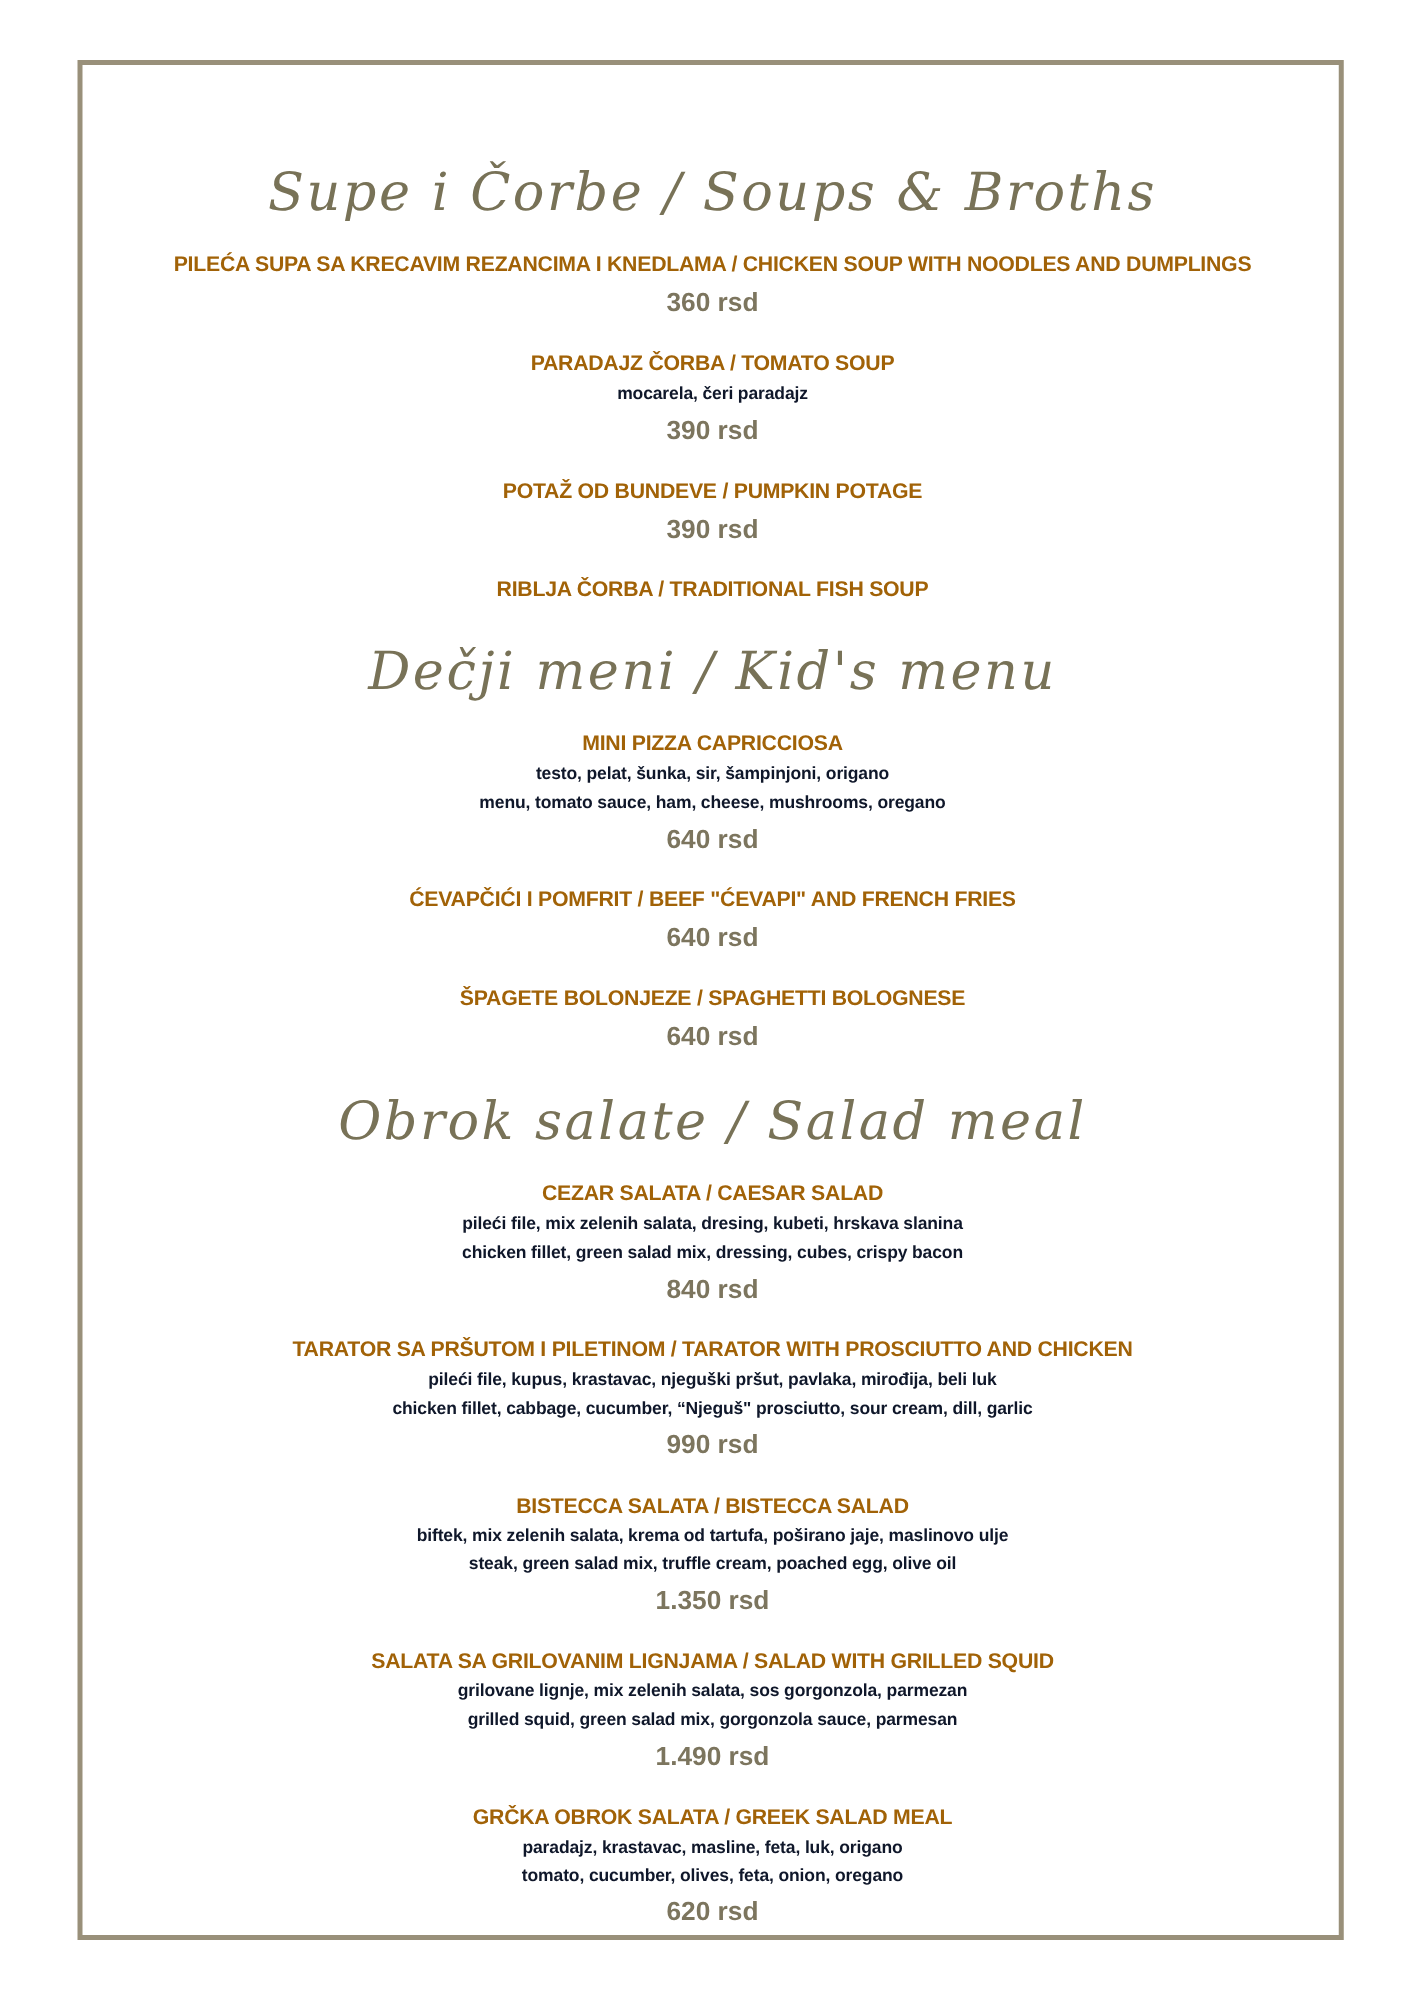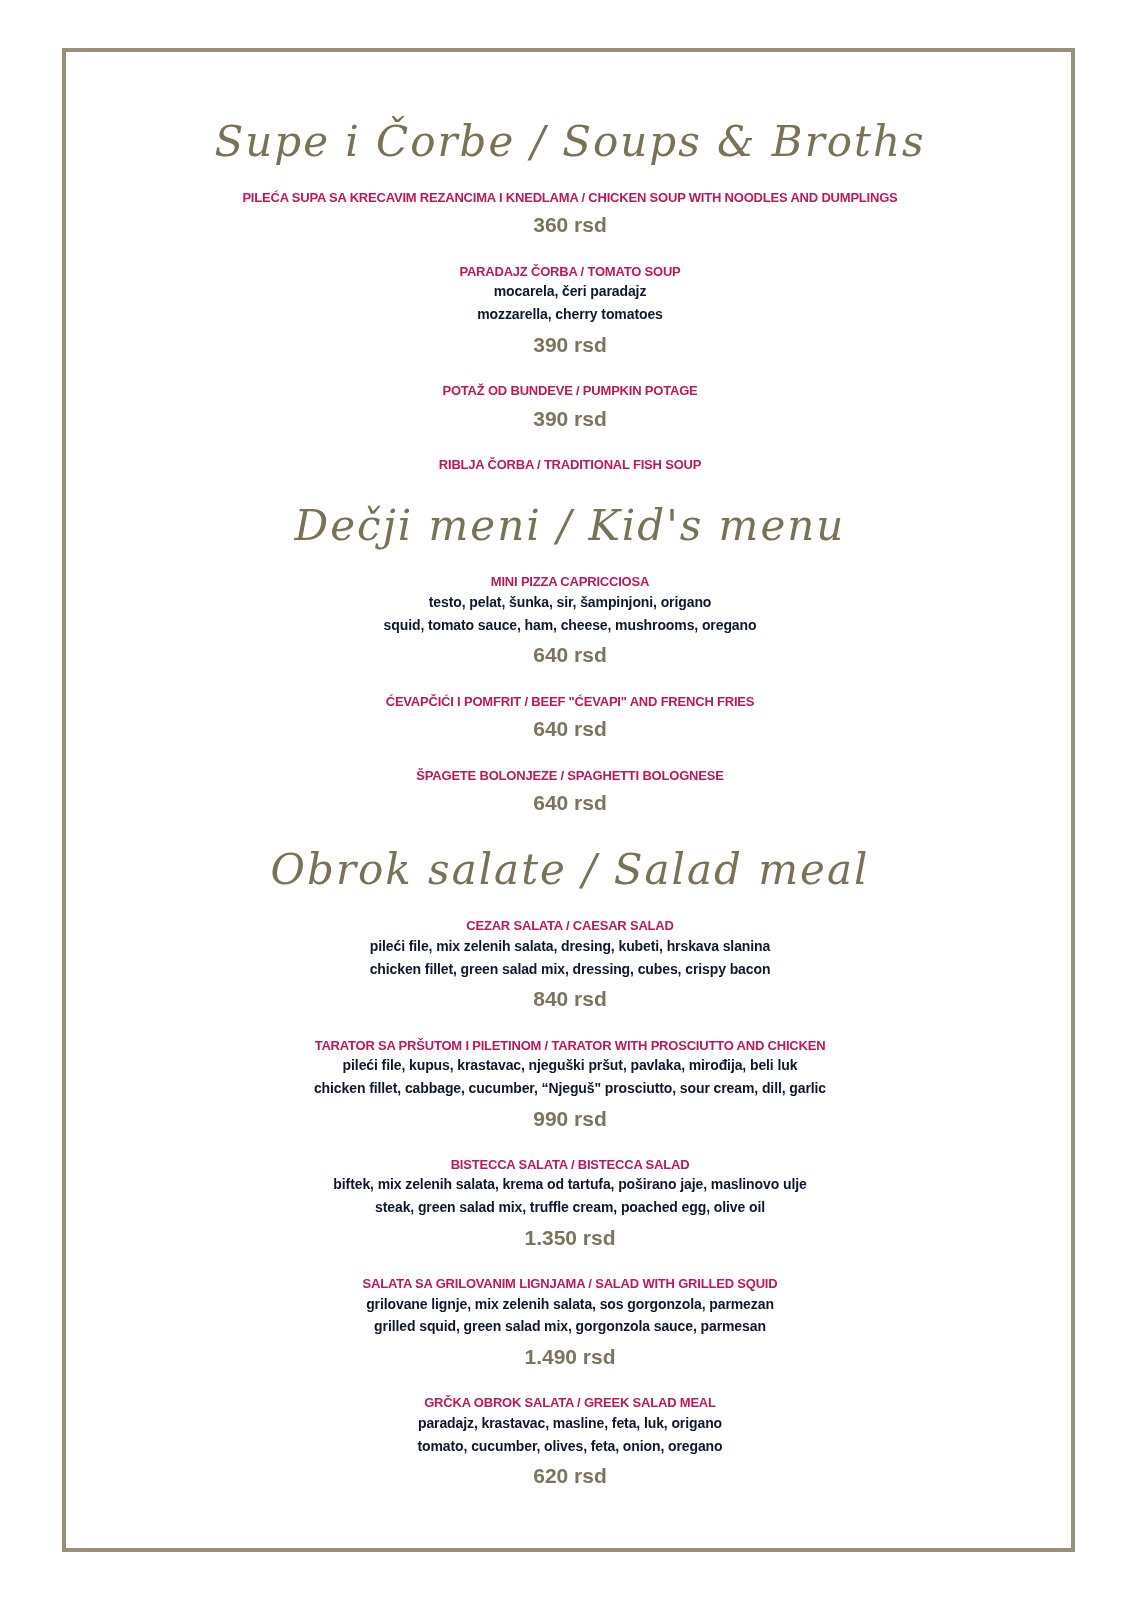--- a/index.html
+++ b/index.html
@@ -35,32 +35,32 @@
     font-family: "DejaVu Serif", serif;
     font-style: italic;
     font-weight: 400;
     font-size: 42px;
     line-height: 1.45;
     color: #787257;
     letter-spacing: 2px;
     margin: 22px 0 16px 0;
   }
   .script-heading.first {
-    margin-top: 4px;
+    margin-top: 16px;
     text-align: center;
   }
   .item {
     margin-bottom: 23px;
   }
   .item-name {
-    font-size: 13px;
+    font-size: 17px;
     font-weight: bold;
     letter-spacing: -0.2px;
     line-height: 1.35;
-    color: #be185d;
+    color: #a16207;
   }
   .item-desc {
     font-size: 14px;
     font-weight: bold;
     letter-spacing: -0.1px;
     line-height: 1.55;
     color: #0f172a;
     margin-top: 1px;
   }
   .item-price {
@@ -81,39 +81,38 @@
   <div class="script-heading first">Supe i Čorbe / Soups &amp; Broths</div>
 
   <div class="item">
     <div class="item-name">PILEĆA SUPA SA KRECAVIM REZANCIMA I KNEDLAMA / CHICKEN SOUP WITH NOODLES AND DUMPLINGS</div>
     <div class="item-price">360 rsd</div>
   </div>
 
   <div class="item">
     <div class="item-name">PARADAJZ ČORBA / TOMATO SOUP</div>
     <div class="item-desc">mocarela, čeri paradajz</div>
-    <div class="item-desc">mozzarella, cherry tomatoes</div>
     <div class="item-price">390 rsd</div>
   </div>
 
   <div class="item">
     <div class="item-name">POTAŽ OD BUNDEVE / PUMPKIN POTAGE</div>
     <div class="item-price">390 rsd</div>
   </div>
 
   <div class="item">
     <div class="item-name">RIBLJA ČORBA / TRADITIONAL FISH SOUP</div>
   </div>
 
   <div class="script-heading">Dečji meni / Kid's menu</div>
 
   <div class="item">
     <div class="item-name">MINI PIZZA CAPRICCIOSA</div>
     <div class="item-desc">testo, pelat, šunka, sir, šampinjoni, origano</div>
-    <div class="item-desc">squid, tomato sauce, ham, cheese, mushrooms, oregano</div>
+    <div class="item-desc">menu, tomato sauce, ham, cheese, mushrooms, oregano</div>
     <div class="item-price">640 rsd</div>
   </div>
 
   <div class="item">
     <div class="item-name">ĆEVAPČIĆI I POMFRIT / BEEF "ĆEVAPI" AND FRENCH FRIES</div>
     <div class="item-price">640 rsd</div>
   </div>
 
   <div class="item">
     <div class="item-name">ŠPAGETE BOLONJEZE / SPAGHETTI BOLOGNESE</div>

